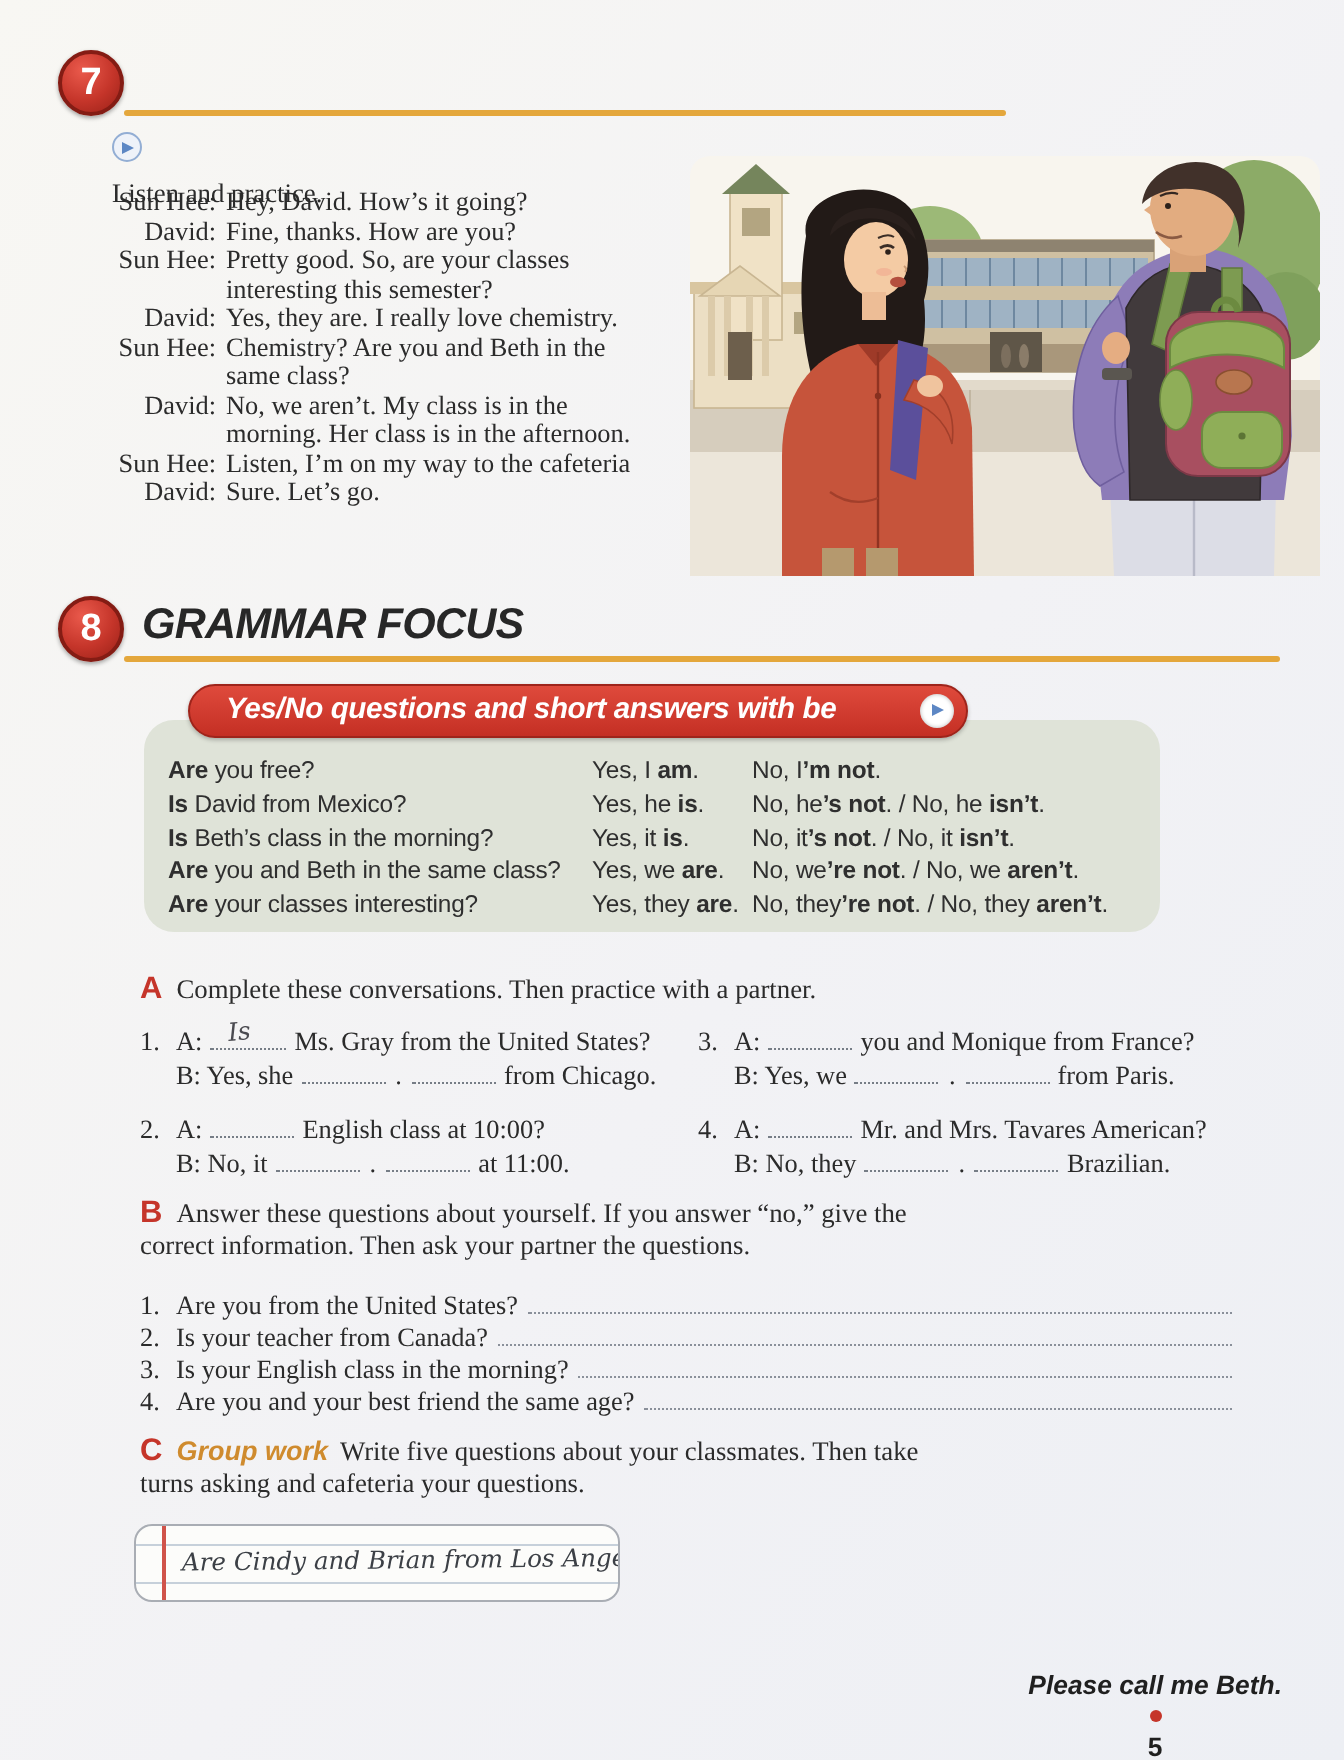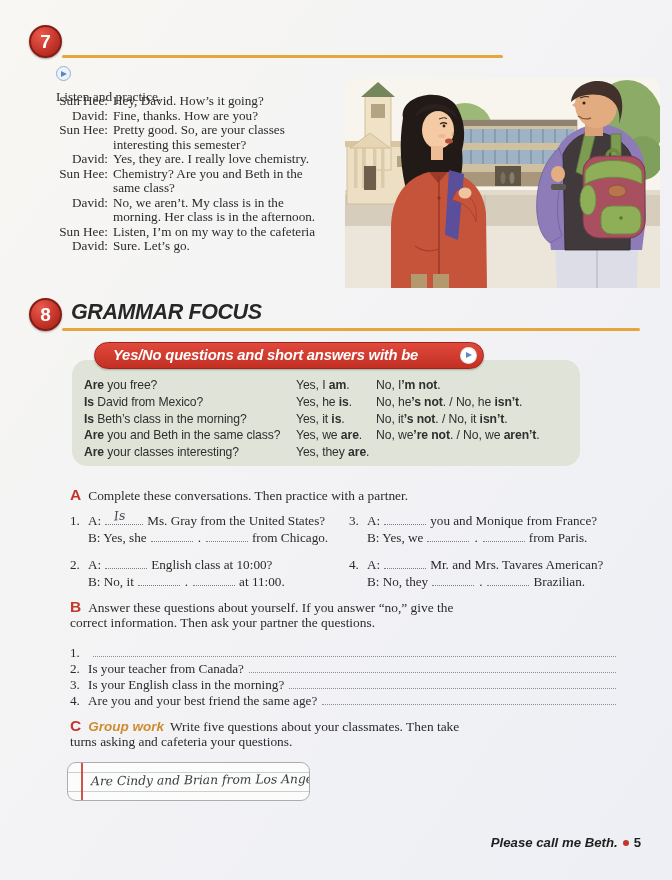--- a/index.html
+++ b/index.html
@@ -60,21 +60,21 @@
   .dotfill{flex:1;border-bottom:1.6px dotted #8a909a;height:10px;margin-left:5px;margin-right:2px;}
   
   .notebook{position:absolute;left:67px;top:762px;width:243px;height:39px;background:#fcfcfa;
     border:1px solid #a9adb4;border-radius:9px;overflow:hidden;box-sizing:border-box;}
   .nb-line{position:absolute;left:0;right:0;height:1px;background:#c6d0da;}
   .nb-red{position:absolute;top:0;bottom:0;left:13px;width:1.5px;background:#d0534a;}
   .nb-text{position:absolute;left:23px;top:10px;font-family:"DejaVu Serif",serif;font-style:italic;
     font-size:12.3px;color:#3c4046;transform:rotate(-.6deg);white-space:nowrap;}
   
   .footer{position:absolute;top:835px;right:31px;display:flex;align-items:center;gap:5px;
-    font-family:"Liberation Sans",sans-serif;font-size:13.2px;color:#1f1f1f;}
+    font-family:"Liberation Sans",sans-serif;font-size:13.2px;color:#1f1f1f;flex-direction:column;}
   .footer .bt{font-weight:700;font-style:italic;}
   .footer .dot{width:6px;height:6px;border-radius:50%;background:#c5352a;}
   .footer .pn{font-weight:700;}
 </style>
 </head>
 <body>
 
 <div class="page">
 
   <div class="sec-circle" style="left:29px;top:25px;">7</div>
@@ -275,20 +275,21 @@
       <span><span>Yes, he </span><span class="b">is</span><span>.</span></span>
       <span><span>No, he</span><span class="b">’s not</span><span>. / No, he </span><span class="b">isn’t</span><span>.</span></span>
     <span><span class="b">Is</span><span> Beth’s class in the morning?</span></span>
       <span><span>Yes, it </span><span class="b">is</span><span>.</span></span>
       <span><span>No, it</span><span class="b">’s not</span><span>. / No, it </span><span class="b">isn’t</span><span>.</span></span>
     <span><span class="b">Are</span><span> you and Beth in the same class?</span></span>
       <span><span>Yes, we </span><span class="b">are</span><span>.</span></span>
       <span><span>No, we</span><span class="b">’re not</span><span>. / No, we </span><span class="b">aren’t</span><span>.</span></span>
     <span><span class="b">Are</span><span> your classes interesting?</span></span>
       <span><span>Yes, they </span><span class="b">are</span><span>.</span></span>
+      <span><span>No, they</span><span class="b">’re not</span><span>. / No, they </span><span class="b">aren’t</span><span>.</span></span>
   </div>
 
   <div class="ex-head" style="top:486px;">
     <span class="ex-letter">A</span><span>Complete these conversations. Then practice with a partner.</span>
   </div>
   <div class="exa-grid">
 
     <div>
       <div class="ex-line">
           <span class="ex-num">1.</span>
@@ -366,20 +367,21 @@
     </div>
   </div>
 
   <div class="ex-head" style="top:598px;">
     <span class="ex-letter">B</span><span>Answer these questions about yourself. If you answer “no,” give the</span>
   </div>
   <div class="ex-line2" style="top:615px;">correct information. Then ask your partner the questions.</div>
   <div class="exb-rows">
     <div class="exb-row">
         <span class="ex-num">1.</span>
+        <span class="q">Are you from the United States?</span>
         <span class="dotfill"></span>
       </div>
     <div class="exb-row">
         <span class="ex-num">2.</span>
         <span class="q">Is your teacher from Canada?</span>
         <span class="dotfill"></span>
       </div>
     <div class="exb-row">
         <span class="ex-num">3.</span>
         <span class="q">Is your English class in the morning?</span>

